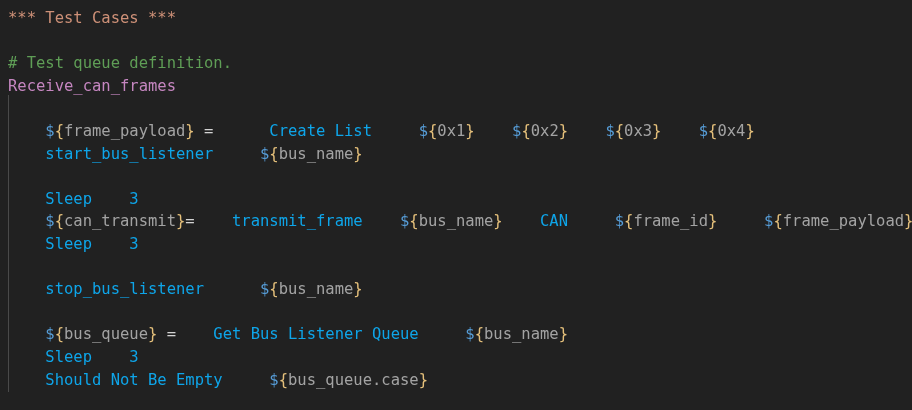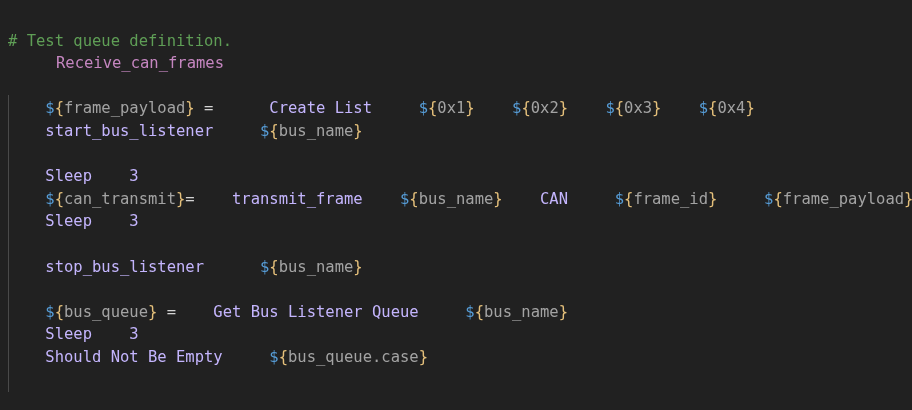--- a/index.html
+++ b/index.html
@@ -49,33 +49,34 @@
     white-space: pre;
     letter-spacing: 0px;
     padding-left: 8px;
     box-sizing: border-box;
     color: #d4d4d4;
   }
 
   
   .tok-section   { color: #ce9178; }   
   .tok-comment   { color: #5f9e56; }   
-  .tok-testname  { color: #c586c0; margin-left: 48px; }   
-  .tok-plain     { color: #c4b5fd; }   
+  .tok-testname  { color: #c586c0; }   
+  .tok-plain     { color: #0ea5e9; }   
   .tok-dollar    { color: #569cd6; }   
   .tok-brace     { color: #e5c07b; }   
   .tok-var       { color: #a3a3a3; }   
   .tok-eq        { color: #d4d4d4; }   
 </style>
 </head>
 <body>
 
 <div id="editor">
   <div id="indent-guide"></div>
   <div class="code" id="code-body">
+      <div class="line"><span class="tok-section">*** Test Cases ***</span></div>
       <div class="line">&nbsp;</div>
       <div class="line"><span class="tok-comment"># Test queue definition.</span></div>
       <div class="line"><span class="tok-testname">Receive_can_frames</span></div>
       <div class="line">&nbsp;</div>
       <div class="line"><span class="tok-plain">    </span><span class="tok-dollar">$</span><span class="tok-brace">{</span><span class="tok-var">frame_payload</span><span class="tok-brace">}</span><span class="tok-eq"> = </span><span class="tok-plain">     Create List</span><span class="tok-plain">     </span><span class="tok-dollar">$</span><span class="tok-brace">{</span><span class="tok-var">0x1</span><span class="tok-brace">}</span><span class="tok-plain">    </span><span class="tok-dollar">$</span><span class="tok-brace">{</span><span class="tok-var">0x2</span><span class="tok-brace">}</span><span class="tok-plain">    </span><span class="tok-dollar">$</span><span class="tok-brace">{</span><span class="tok-var">0x3</span><span class="tok-brace">}</span><span class="tok-plain">    </span><span class="tok-dollar">$</span><span class="tok-brace">{</span><span class="tok-var">0x4</span><span class="tok-brace">}</span></div>
       <div class="line"><span class="tok-plain">    start_bus_listener</span><span class="tok-plain">     </span><span class="tok-dollar">$</span><span class="tok-brace">{</span><span class="tok-var">bus_name</span><span class="tok-brace">}</span></div>
       <div class="line">&nbsp;</div>
       <div class="line"><span class="tok-plain">    Sleep    3</span></div>
       <div class="line"><span class="tok-plain">    </span><span class="tok-dollar">$</span><span class="tok-brace">{</span><span class="tok-var">can_transmit</span><span class="tok-brace">}</span><span class="tok-eq">=</span><span class="tok-plain">    transmit_frame</span><span class="tok-plain">    </span><span class="tok-dollar">$</span><span class="tok-brace">{</span><span class="tok-var">bus_name</span><span class="tok-brace">}</span><span class="tok-plain">    CAN</span><span class="tok-plain">     </span><span class="tok-dollar">$</span><span class="tok-brace">{</span><span class="tok-var">frame_id</span><span class="tok-brace">}</span><span class="tok-plain">     </span><span class="tok-dollar">$</span><span class="tok-brace">{</span><span class="tok-var">frame_payload</span><span class="tok-brace">}</span></div>
       <div class="line"><span class="tok-plain">    Sleep    3</span></div>

